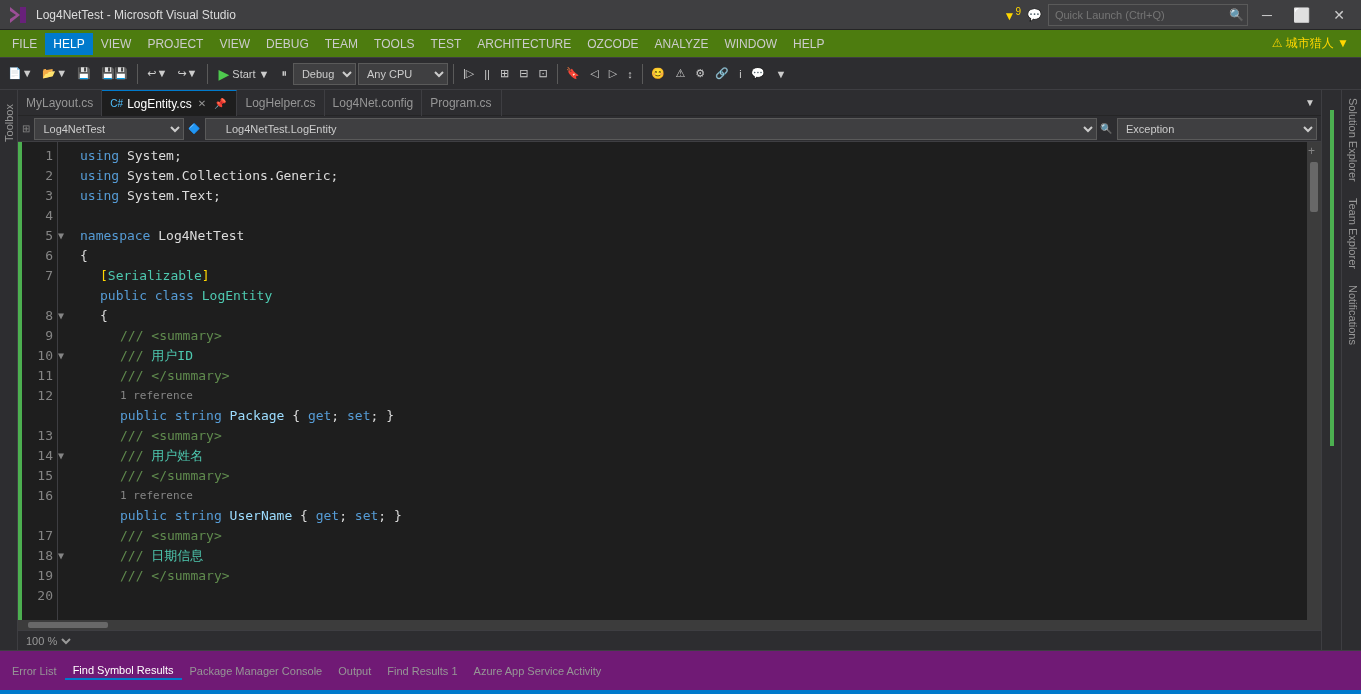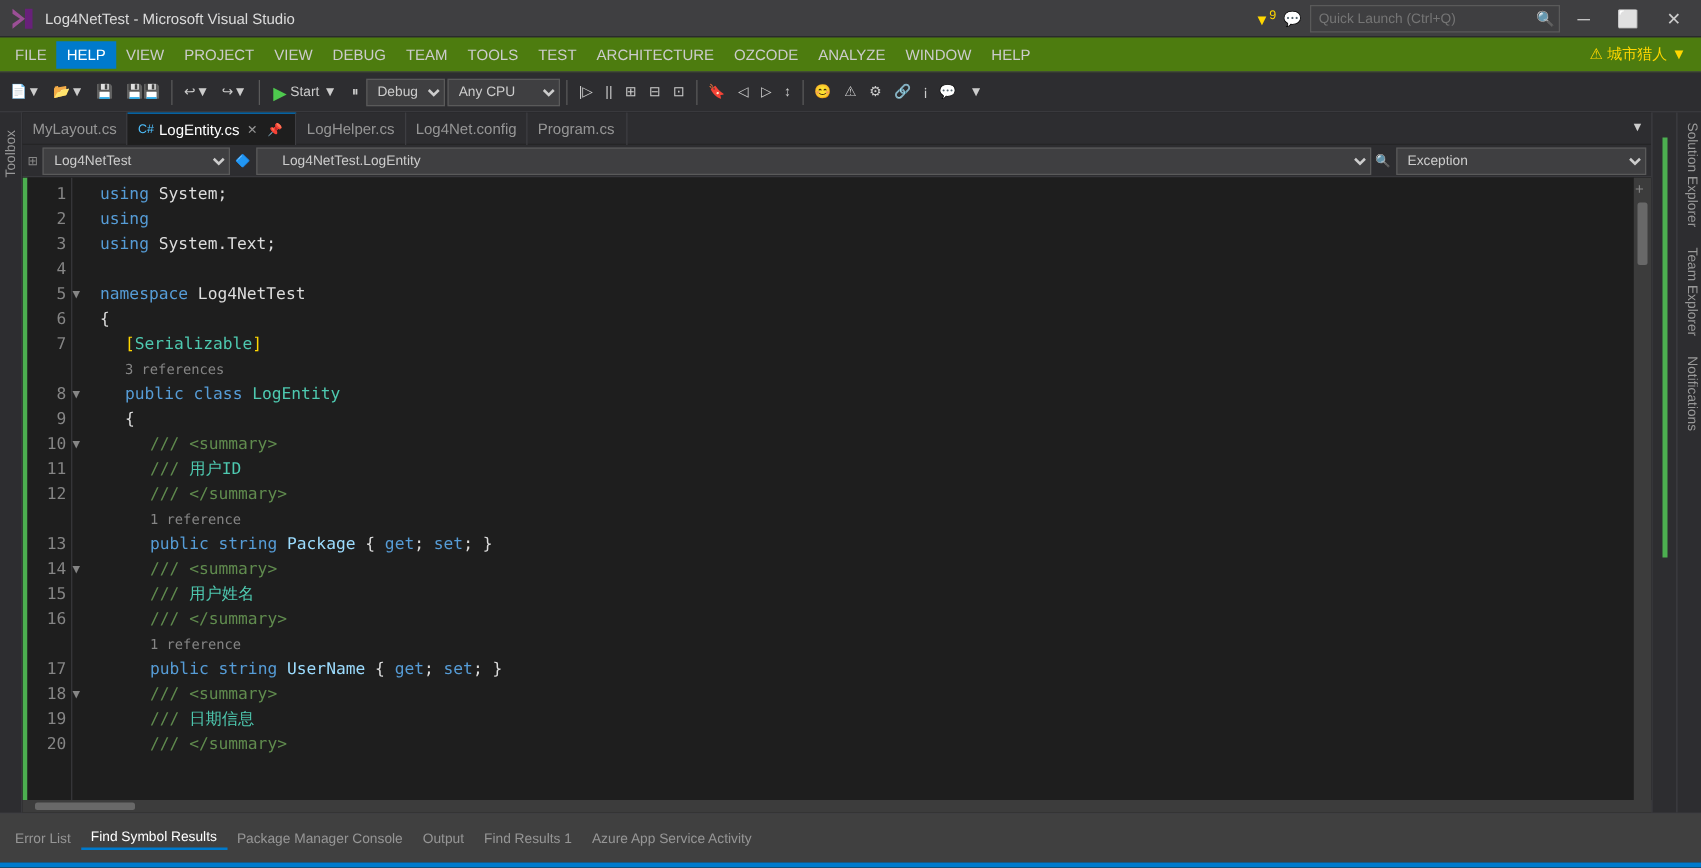--- a/index.html
+++ b/index.html
@@ -268,39 +268,36 @@
         <div>&nbsp;</div>
 
       </div>
 
       <div id="code-area" style="flex:1;overflow:auto;padding:4px 8px;font-family:Consolas,monospace;font-size:13px;line-height:20px;background:#1e1e1e;color:#dcdcdc;">
 
         <div class="code-line">
           <span class="kw-blue">using</span><span> </span><span class="kw-white">System;</span>
         </div>
         <div class="code-line">
-          <span class="kw-blue">using</span><span> </span>
+          <span class="kw-blue">using</span><span> </span><span class="kw-white">System.Collections.Generic;</span>
         </div>
         <div class="code-line">
           <span class="kw-blue">using</span><span> </span><span class="kw-white">System.Text;</span>
         </div>
         <div class="code-line">&nbsp;</div>
         <div class="code-line">
           <span class="kw-blue">namespace</span><span> </span><span class="kw-white">Log4NetTest</span>
         </div>
         <div class="code-line">
           <span class="kw-white">{</span>
         </div>
         <div class="code-line" style="padding-left:20px;">
           <span class="attr-bracket">[</span><span class="kw-cyan">Serializable</span><span class="attr-bracket">]</span>
         </div>
         <div class="code-line" style="padding-left:20px;">
-          <span class="meta-ref">3 references</span>
-        </div>
-        <div class="code-line" style="padding-left:20px;">
           <span class="kw-blue">public</span><span> </span><span class="kw-blue">class</span><span> </span><span class="kw-cyan">LogEntity</span>
         </div>
         <div class="code-line" style="padding-left:20px;">
           <span class="kw-white">{</span>
         </div>
         <div class="code-line" style="padding-left:40px;">
           <span class="kw-green">/// &lt;summary&gt;</span>
         </div>
         <div class="code-line" style="padding-left:40px;">
           <span class="kw-green">/// </span><span style="color:#4ec9b0;">用户ID</span>
@@ -345,34 +342,39 @@
         <div style="width:8px;background:#686868;position:absolute;top:20px;left:3px;height:50px;border-radius:2px;"></div>
 
         <div style="position:absolute;top:2px;left:1px;color:#858585;font-size:12px;cursor:pointer;">+</div>
       </div>
     </div>
 
     <div style="height:10px;background:#3c3c3c;display:flex;align-items:center;">
       <div style="width:80px;height:6px;background:#686868;margin-left:10px;border-radius:2px;"></div>
     </div>
 
+    <div style="background:#2d2d30;height:20px;display:flex;align-items:center;padding:0 4px;gap:8px;border-top:1px solid #3e3e42;font-size:11px;color:#999;">
+      <select style="background:#2d2d30;border:none;color:#999;font-size:11px;cursor:pointer;">
+        <option>100 %</option>
+      </select>
+    </div>
   </div>
 
   <div id="right-panels" style="width:20px;background:#2d2d30;display:flex;flex-direction:column;border-left:1px solid #3e3e42;">
     <span style="width:4px;background:#4caf50;height:60%;margin-left:8px;margin-top:20px;"></span>
   </div>
 
   <div style="width:20px;background:#2d2d30;display:flex;flex-direction:column;border-left:1px solid #3e3e42;">
     <span class="right-panel-label">Solution Explorer</span>
     <span class="right-panel-label">Team Explorer</span>
     <span class="right-panel-label">Notifications</span>
   </div>
 </div>
 
-<div id="bottom-tabs" style="background:#404040;height:40px;display:flex;align-items:center;padding:0 4px;border-top:1px solid #3e3e42;">
+<div id="bottom-tabs" style="background:#701a75;height:40px;display:flex;align-items:center;padding:0 4px;border-top:1px solid #3e3e42;">
   <span class="bottom-tab">Error List</span>
   <span class="bottom-tab active">Find Symbol Results</span>
   <span class="bottom-tab">Package Manager Console</span>
   <span class="bottom-tab">Output</span>
   <span class="bottom-tab">Find Results 1</span>
   <span class="bottom-tab">Azure App Service Activity</span>
 </div>
 
 <div id="statusbar" style="background:#007acc;height:22px;display:flex;align-items:center;padding:0 8px;gap:12px;font-size:11px;color:white;">
   <span>⚡</span>

